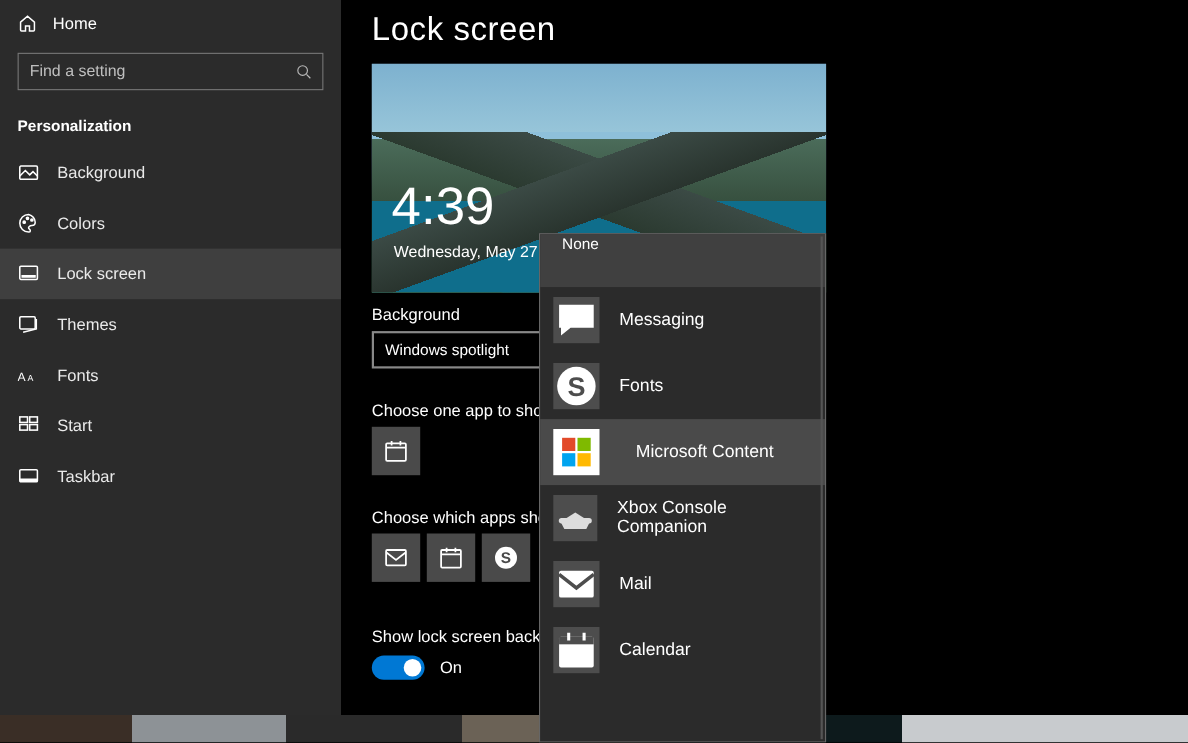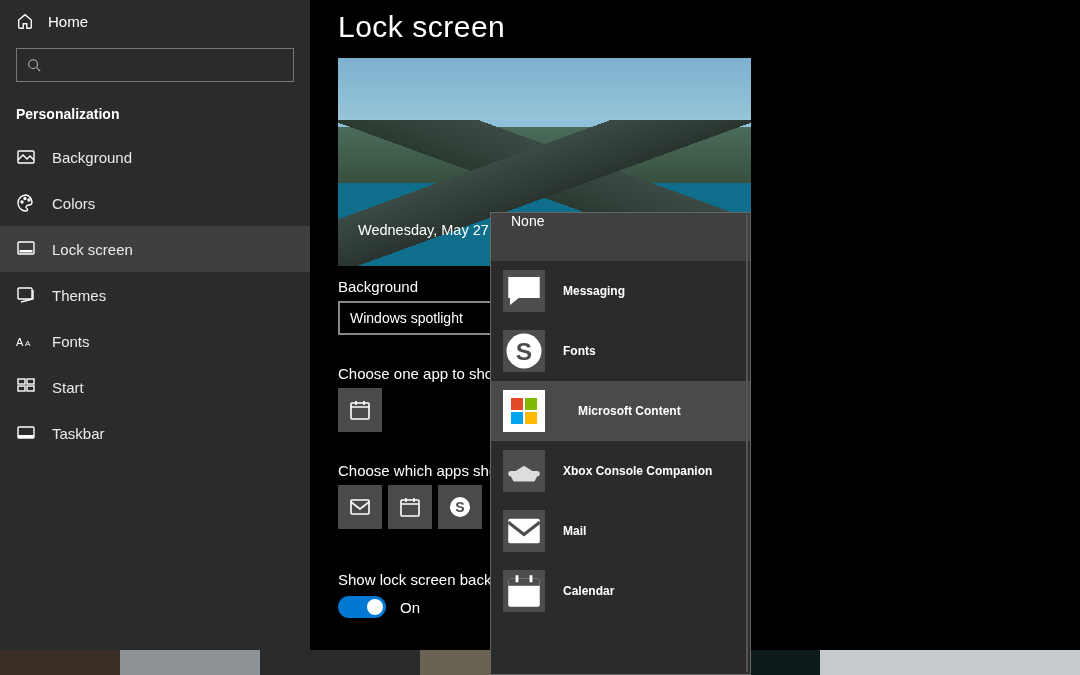--- a/index.html
+++ b/index.html
@@ -53,21 +53,21 @@
   .toggle-label { font-size: 15px; }
 
   
   .popup { position: absolute; left: 490px; top: 212px; width: 261px; height: 463px; background: #2b2b2b; border: 1px solid #666; z-index: 50; }
   .popup .none-row { height: 48px; display: flex; padding-left: 20px; font-size: 14px; background: #404040; }
   .popup-scroll { position: absolute; right: 2px; top: 2px; bottom: 2px; width: 2.5px; background: #555; }
   .p-item { display: flex; align-items: center; gap: 18px; padding: 8px 12px; height: 60px; cursor: pointer; }
   .p-item.hover { background: #4a4a4a; gap: 33px; }
   .p-icon { width: 42px; height: 42px; background: #4d4d4d; display: flex; align-items: center; justify-content: center; }
   .p-item.hover .p-icon { background: #ffffff; }
-  .p-label { font-size: 12px; font-weight: bold; }
+  .p-label { font-size: 16px; }
   .ms4 { display: grid; grid-template-columns: 12px 12px; grid-template-rows: 12px 12px; gap: 2px; }
   .ms4 span:nth-child(1){background:#e24a2a;} .ms4 span:nth-child(2){background:#7fba00;}
   .ms4 span:nth-child(3){background:#00a4ef;} .ms4 span:nth-child(4){background:#ffb900;}
 
   
   .bottom-strip { position: absolute; left: 0; right: 0; bottom: 0; height: 25px;
                   background: repeating-linear-gradient(90deg,#3a2e26 0 120px,#8d9296 120px 260px,#2a2a2a 260px 420px,#6b6256 420px 600px,#0d1a1c 600px 820px,#c8cbce 820px 1080px); }
 
 </style>
 </head>
@@ -76,20 +76,21 @@
 <div class="sidebar">
   <div class="sb-top">
     <span class="ico hh">
       <svg viewBox="0 0 20 20" fill="none" stroke="#fff" stroke-width="1.5">
           <path d="M3 9l7-6 7 6v8a1 1 0 0 1-1 1h-4v-5H8v5H4a1 1 0 0 1-1-1z"></path>
         </svg>
     </span>
     <span class="home-label">Home</span>
   </div>
   <div class="search-wrap">
+    <input placeholder="Find a setting" style="">
     <span class="sicon">
       <svg viewBox="0 0 16 16" fill="none" stroke="#ddd" stroke-width="1.2">
           <circle cx="7" cy="7" r="5"></circle>
           <path d="M11 11l4 4"></path>
         </svg>
     </span>
   </div>
   <div class="section-title">Personalization</div>
 
   <div class="nav">
@@ -161,20 +162,21 @@
       <span>Taskbar</span>
     </div>
   </div>
 </div>
 
 <div class="main">
   <div class="page-title">Lock screen</div>
 
   <div class="preview">
     <div class="mountain"></div>
+    <div class="time">4:39</div>
     <div class="date">Wednesday, May 27</div>
   </div>
 
   <div class="lbl">Background</div>
   <div class="select-box">
     <span>Windows spotlight</span>
   </div>
 
   <div class="section-gap"></div>
   <div class="lbl">Choose one app to sho</div>

